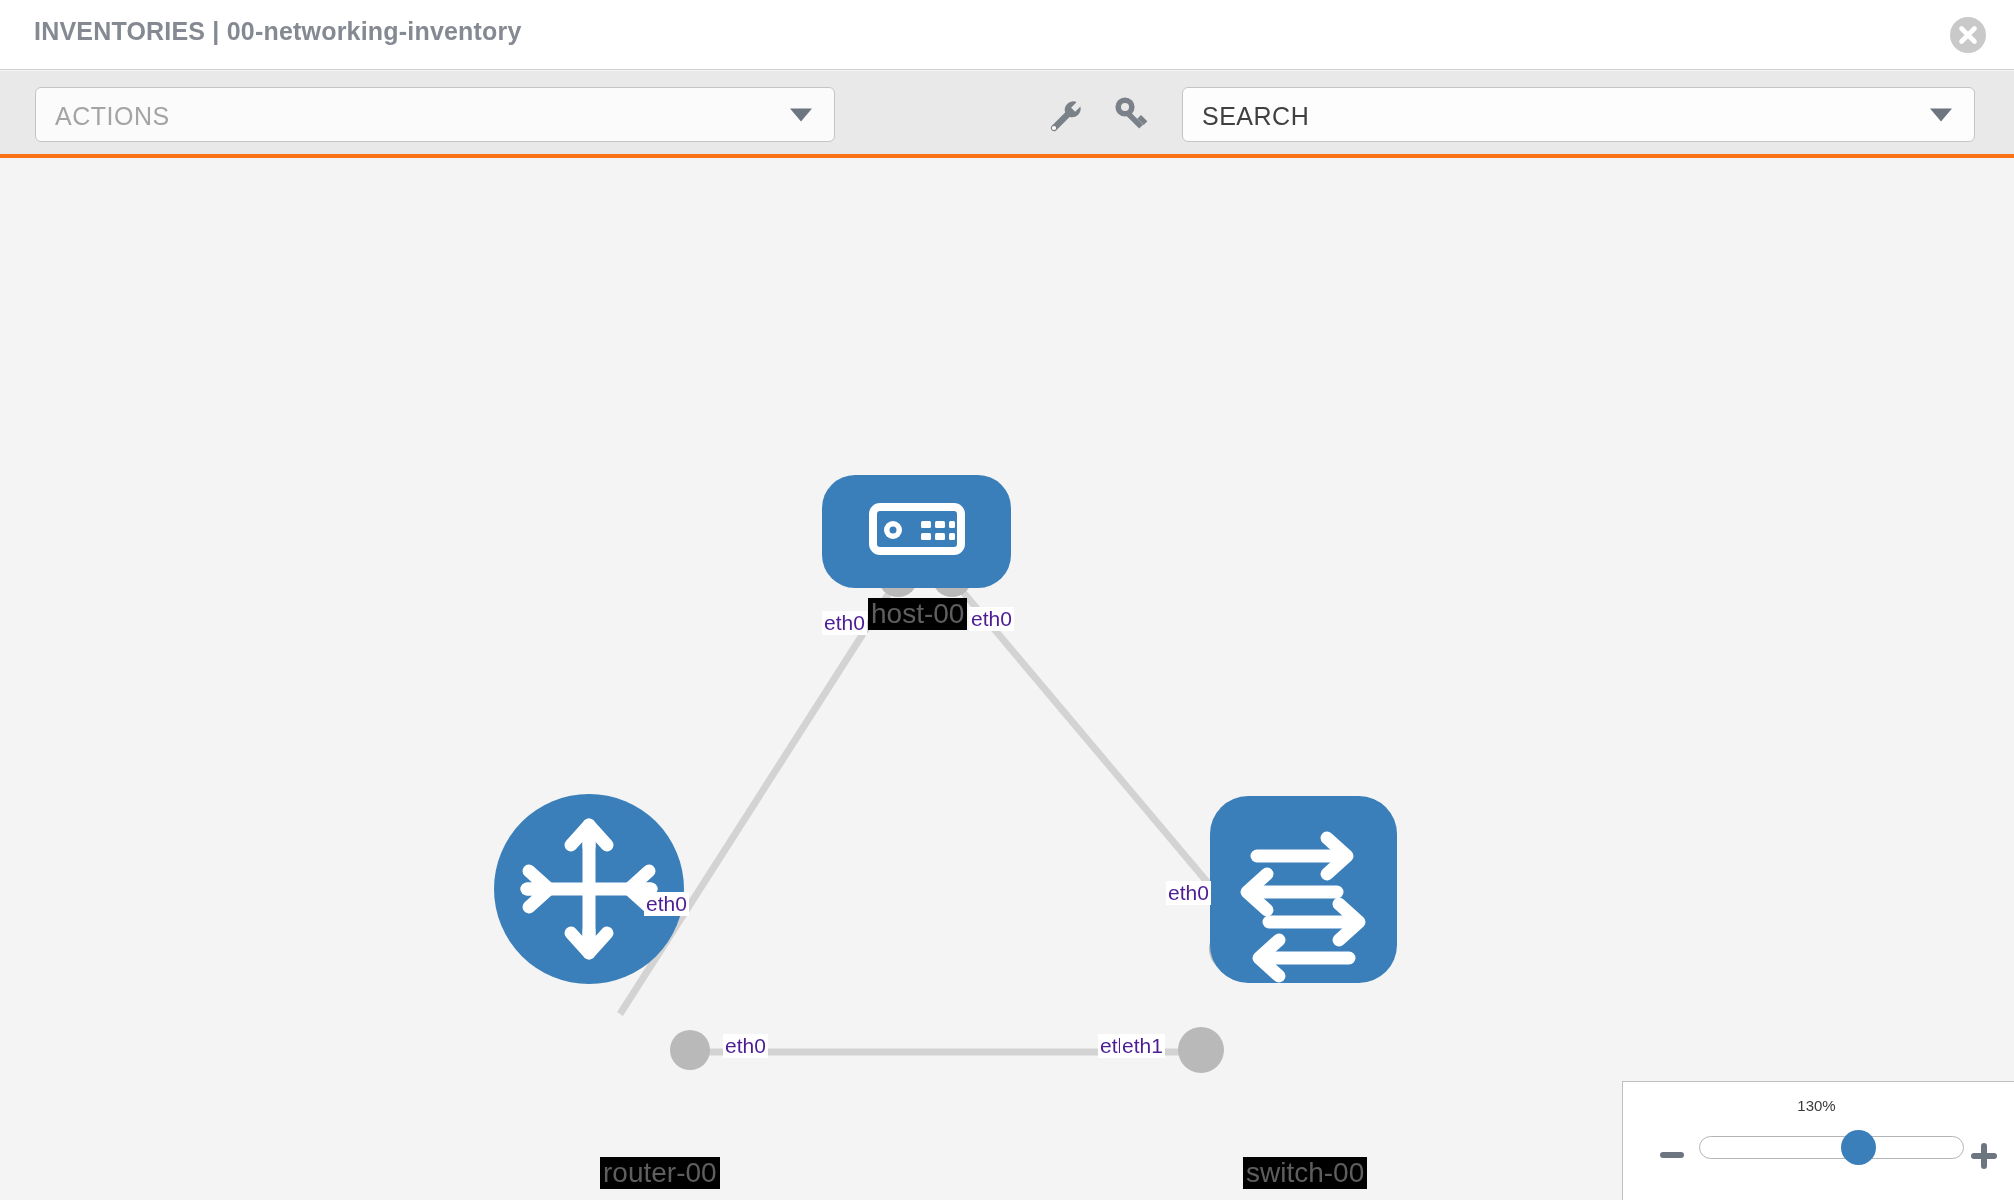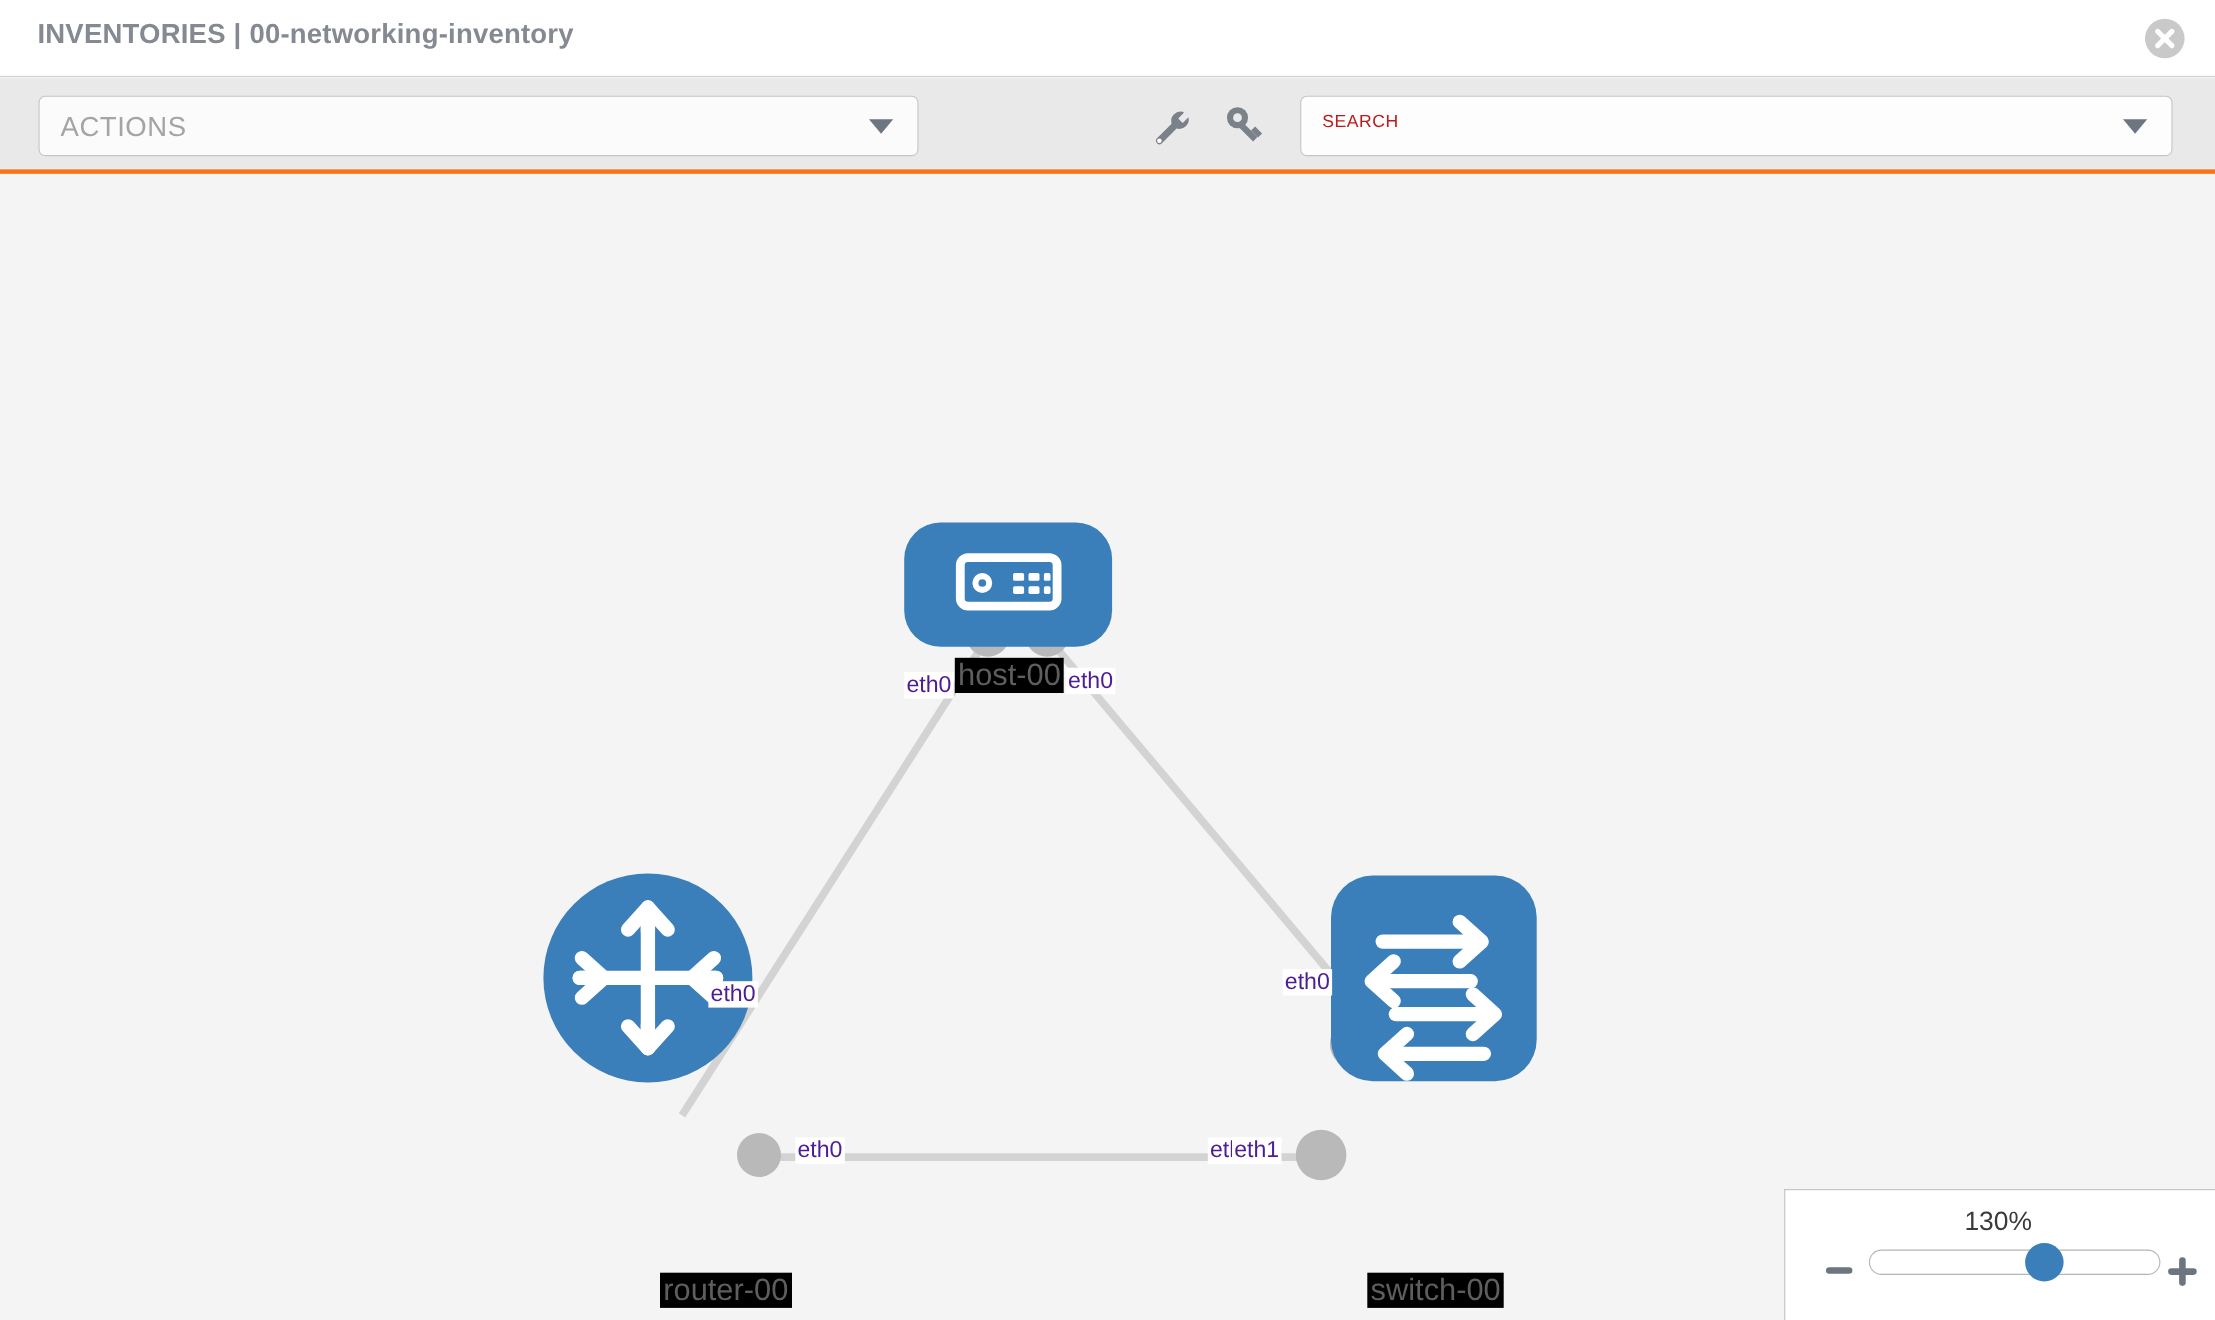--- a/index.html
+++ b/index.html
@@ -68,21 +68,21 @@
 
   .search-box {
     position: absolute; left: 1182px; top: 16px;
     width: 793px; height: 55px;
     background: #fdfdfd;
     border: 1px solid #c5c5c5;
     border-radius: 6px;
   }
   .search-box .label {
     position: absolute; left: 19px; top: 14px;
-    font-size: 16px; color: #b91c1c;
+    font-size: 25px; color: #404040;
     letter-spacing: 0.5px;
   }
 
   
   .canvas {
     position: absolute; left: 0; top: 159px;
     width: 2014px; height: 1041px;
     background: #f4f4f4;
     overflow: hidden;
   }
@@ -115,21 +115,21 @@
   .zoom-panel {
     position: absolute; left: 1622px; top: 1081px;
     width: 392px; height: 119px;
     background: #ffffff;
     border: 1px solid #c0c0c0;
     border-right: none; border-bottom: none;
   }
   .zoom-pct {
     position: absolute; left: 0; right: 4px; top: 15px;
     text-align: center;
-    font-size: 24px; color: #3a3a3a;
+    font-size: 15px; color: #3a3a3a;
   }
   .zoom-minus, .zoom-plus {
     position: absolute; top: 60px;
     cursor: pointer;
     color: #6d7580;
   }
   .zoom-minus { left: 36px; }
   .zoom-plus  { right: 16px; }
   .zoom-track {
     position: absolute; left: 76px; top: 54px;

